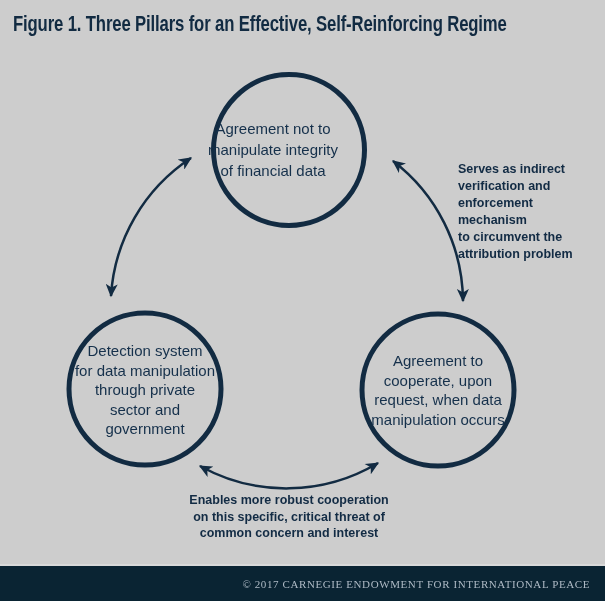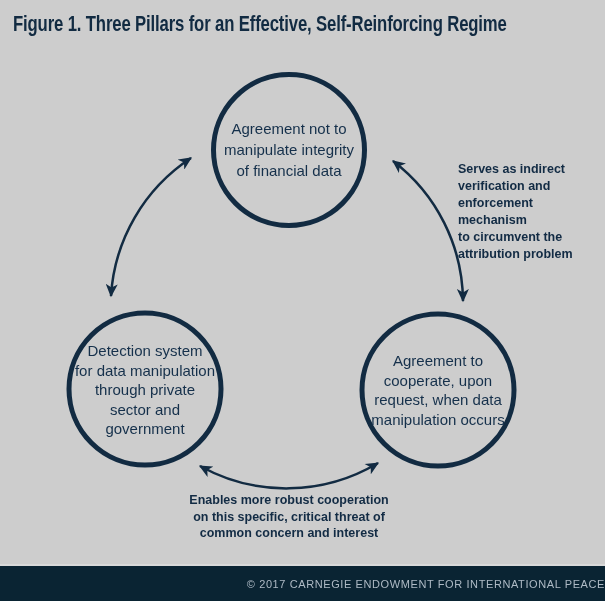--- a/index.html
+++ b/index.html
@@ -18,37 +18,38 @@
     color:#122b42;
   }
   svg.diagram{position:absolute;left:0;top:0;}
   .txt{
     position:absolute;white-space:pre-line;
     color:#15304b;
   }
   .node-label{
     font-size:15px;line-height:19.5px;text-align:center;font-weight:normal;
   }
-  .node-top{left:204px;top:118px;width:170px;line-height:21px;}
+  .node-top{left:188px;top:118px;width:170px;line-height:21px;}
   .node-left{left:55px;top:341px;width:180px;}
   .node-right{left:348px;top:351px;width:180px;}
   .edge-label{
     font-size:12.5px;line-height:17px;font-weight:bold;color:#122b44;
   }
   .edge-left{left:2px;top:176px;width:118px;text-align:right;}
   .edge-right{left:458px;top:161px;width:142px;text-align:left;}
   .edge-bottom{left:139px;top:492px;width:300px;text-align:center;line-height:16.5px;}
   .footer{
     position:absolute;left:0;bottom:0;width:605px;height:35px;
     background:#0a2433;border-top:2px solid #d9d9d9;box-sizing:content-box;
     display:flex;align-items:center;justify-content:flex-end;
   }
   .footer-text{
-    font-size:11px;letter-spacing:0.6px;
+    padding-right:15px;font-size:11px;letter-spacing:0.6px;
     color:#aebac5;
+    font-family:Liberation Serif, serif;
   }
 </style>
 </head>
 <body>
 
 <div class="canvas">
 
   <h1 class="figure-title">Figure 1. Three Pillars for an Effective, Self-Reinforcing Regime</h1>
 
   <svg class="diagram" width="605" height="601" viewBox="0 0 605 601">

